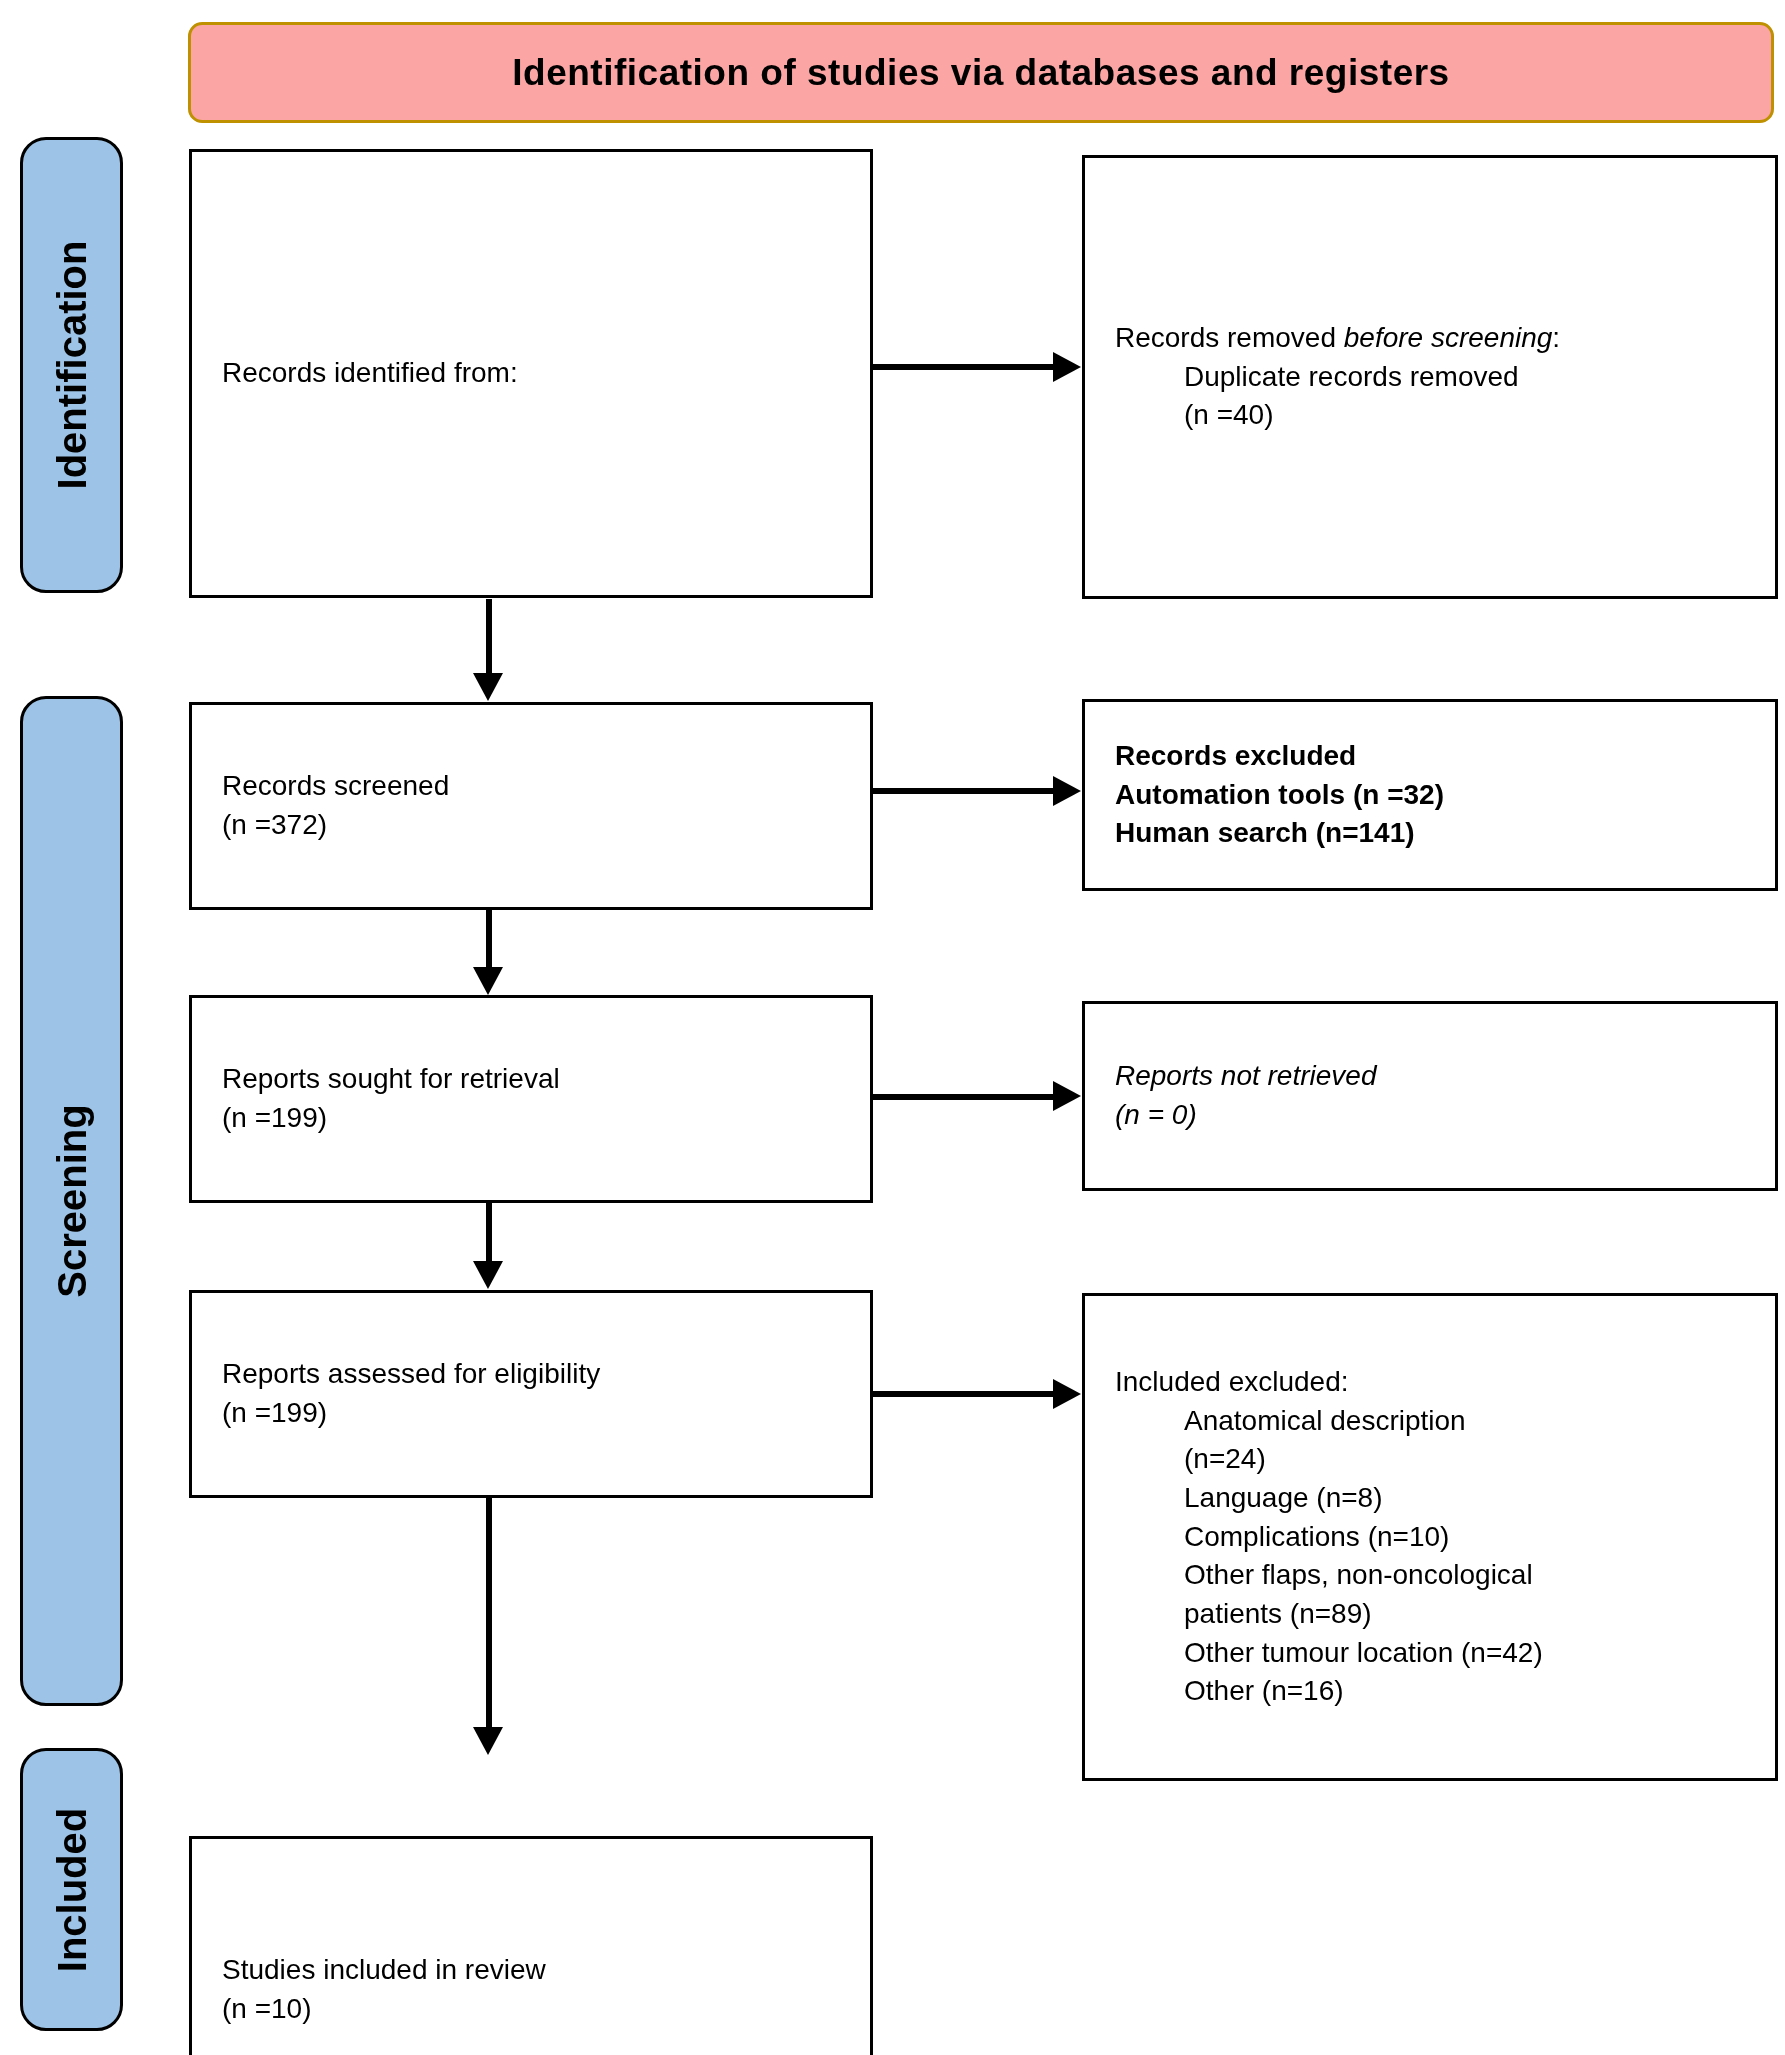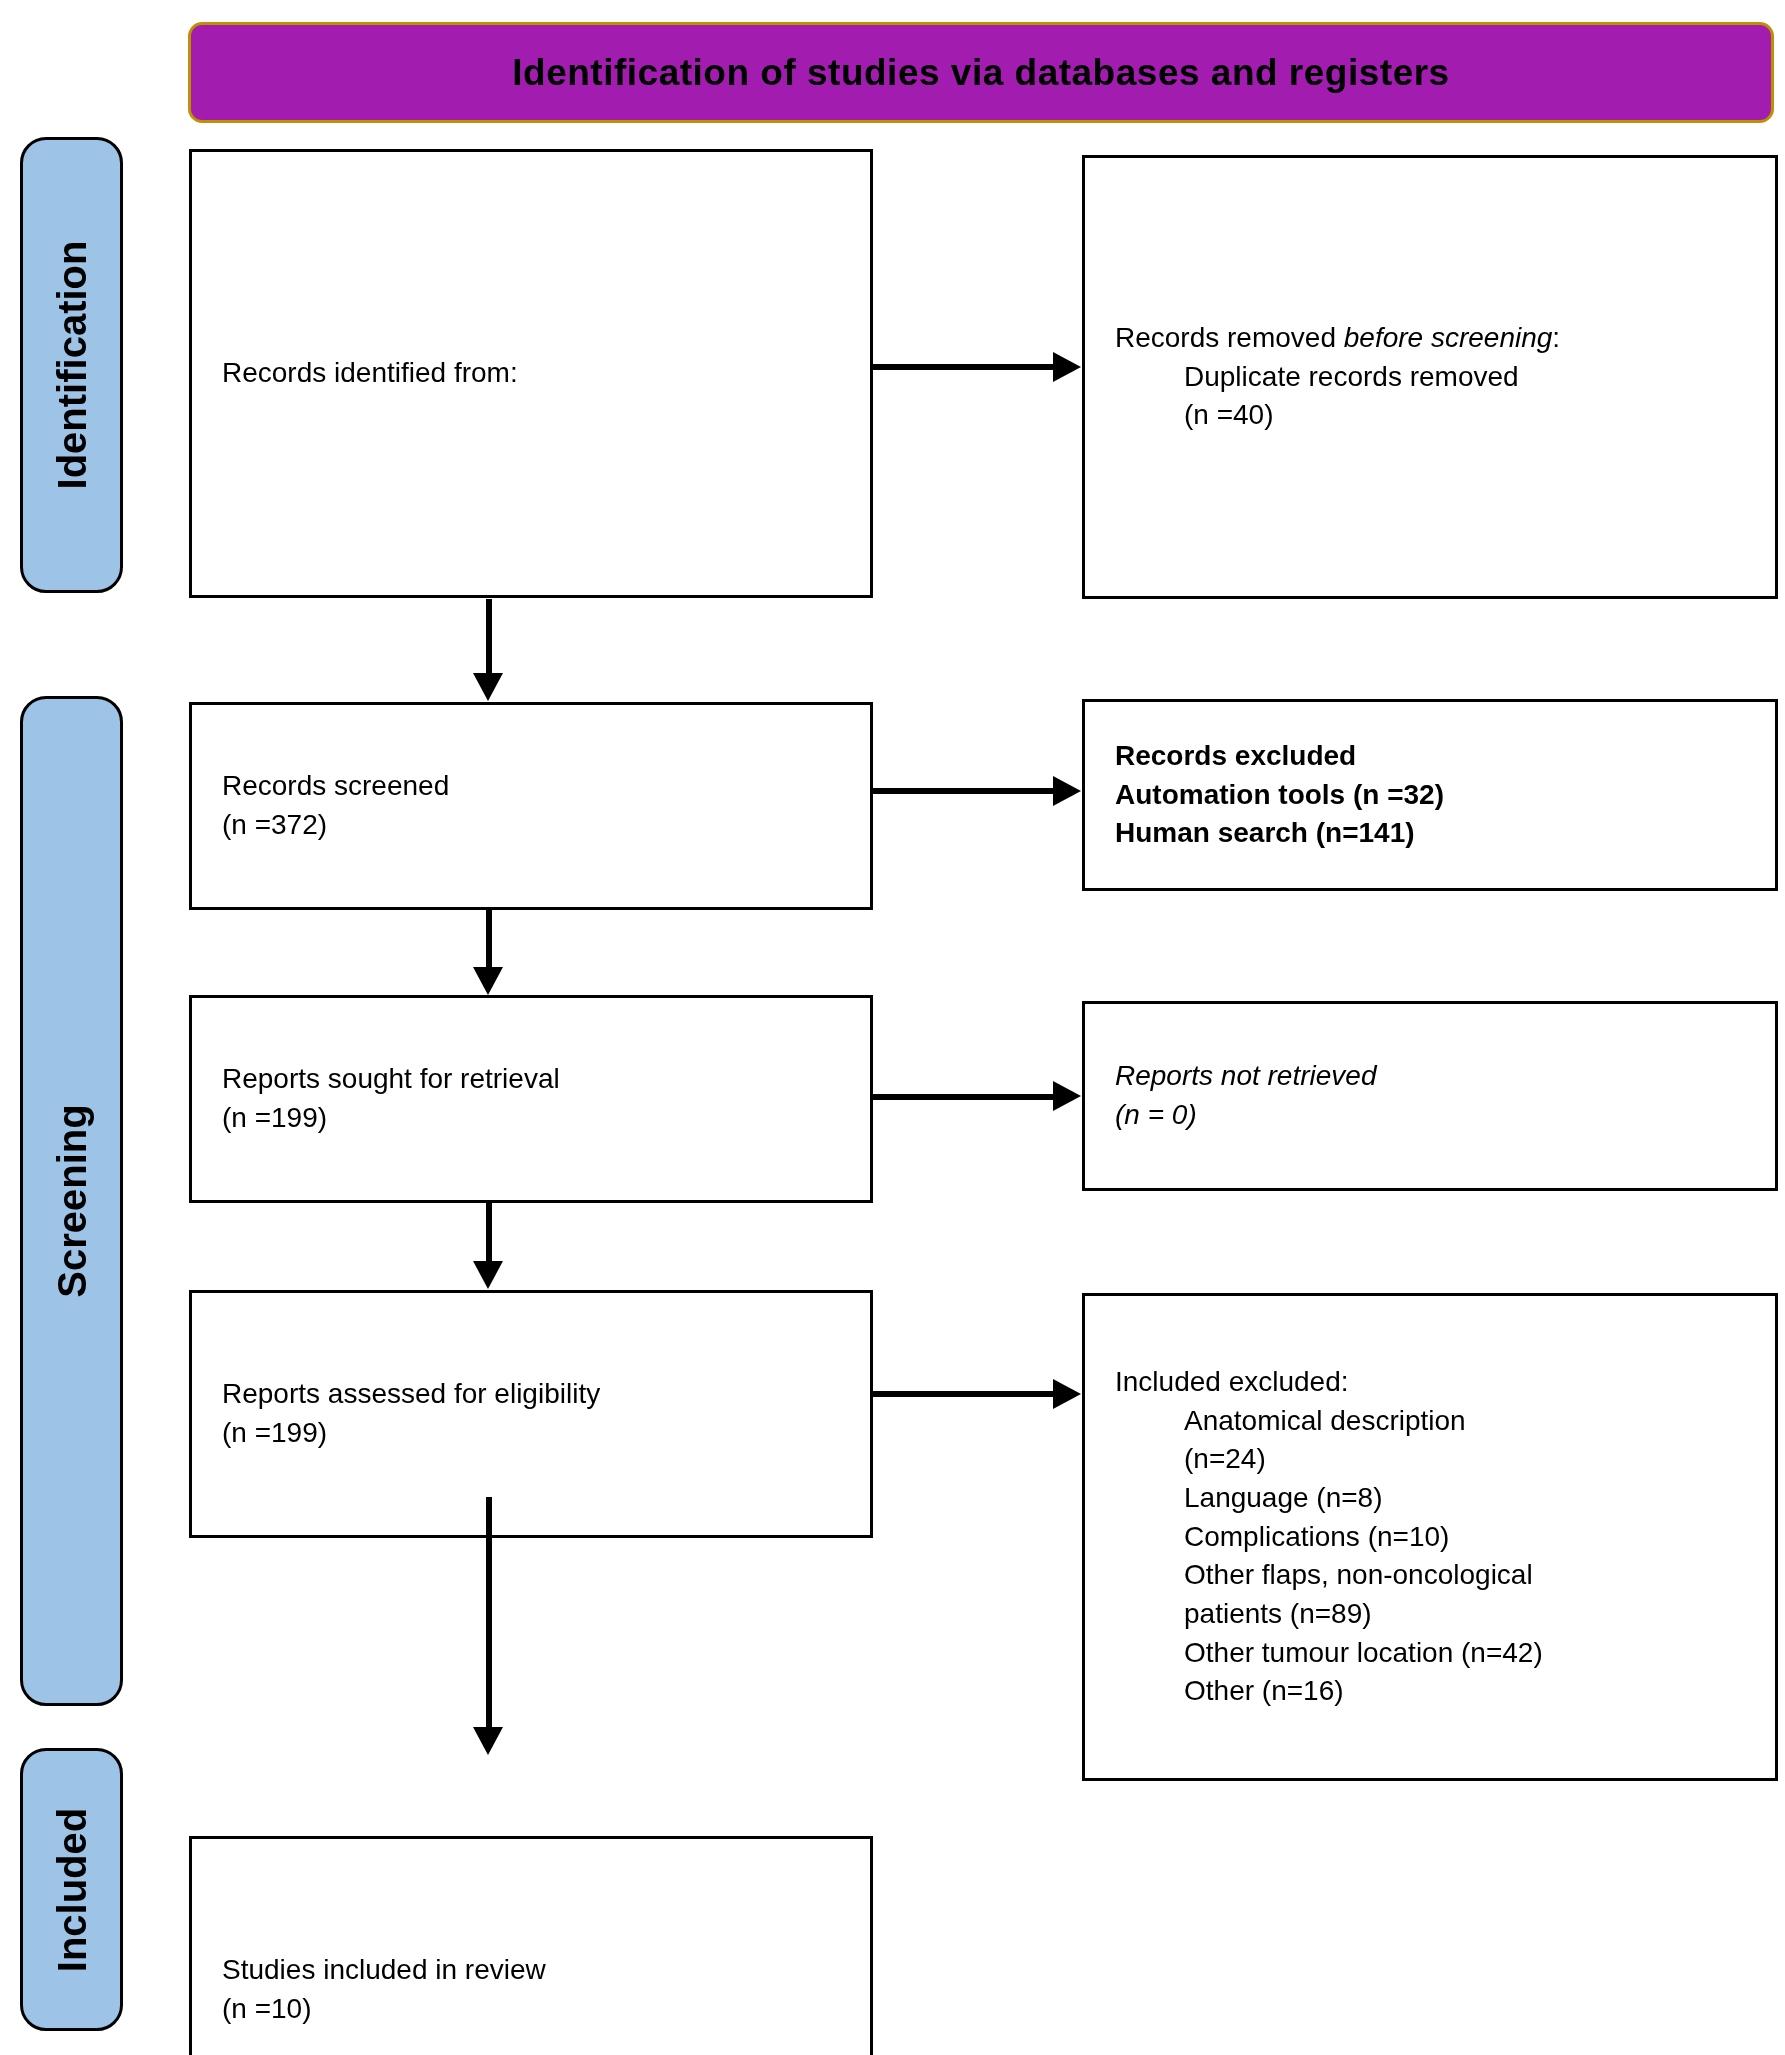--- a/index.html
+++ b/index.html
@@ -6,21 +6,21 @@
   #canvas{
     position:relative;
     width:1786px;height:2056px;
     background:#ffffff;
     font-family:"Liberation Sans", sans-serif;
     color:#000;
   }
   
   .banner{
     position:absolute;left:188px;top:22px;width:1586px;height:101px;
-    background:#a21caf;border:3.3px solid #BF9000;border-radius:14.3px;
+    background:#fca5a5;border:3.3px solid #BF9000;border-radius:14.3px;
     display:flex;align-items:center;justify-content:center;box-sizing:border-box;
   }
   .banner span{font-size:37px;font-weight:bold;letter-spacing:0.5px;}
   
   .pill{
     position:absolute;left:20px;width:103px;
     background:#9DC3E6;border:3.8px solid #000;border-radius:26px;
     box-sizing:border-box;
   }
   .pill .vtext{
@@ -37,21 +37,21 @@
     box-sizing:border-box;display:flex;align-items:center;
   }
   .col-l{left:189px;width:684px;}
   .col-r{left:1082px;width:696px;}
   #box-identified{top:149px;height:449px;}
   #box-removed{top:155px;height:444px;}
   #box-screened{top:702px;height:208px;}
   #box-records-excluded{top:699px;height:192px;font-weight:bold;}
   #box-sought{top:995px;height:208px;}
   #box-not-retrieved{top:1001px;height:190px;font-style:italic;}
-  #box-assessed{top:1290px;height:248px;}
+  #box-assessed{top:1290px;height:208px;}
   #box-reports-excluded{top:1293px;height:488px;}
   #box-included-studies{top:1836px;height:308px;}
   .txt{padding:11px 22px 11px 30px;font-size:28px;line-height:1.38;width:100%;}
   .line{white-space:normal;}
   .indent{padding-left:69px;}
   .preline{white-space:pre-line;}
   .italic{font-style:italic;}
   .wrap-narrow{max-width:555px;}
   
   .hshaft{position:absolute;height:5.5px;background:#000;}

